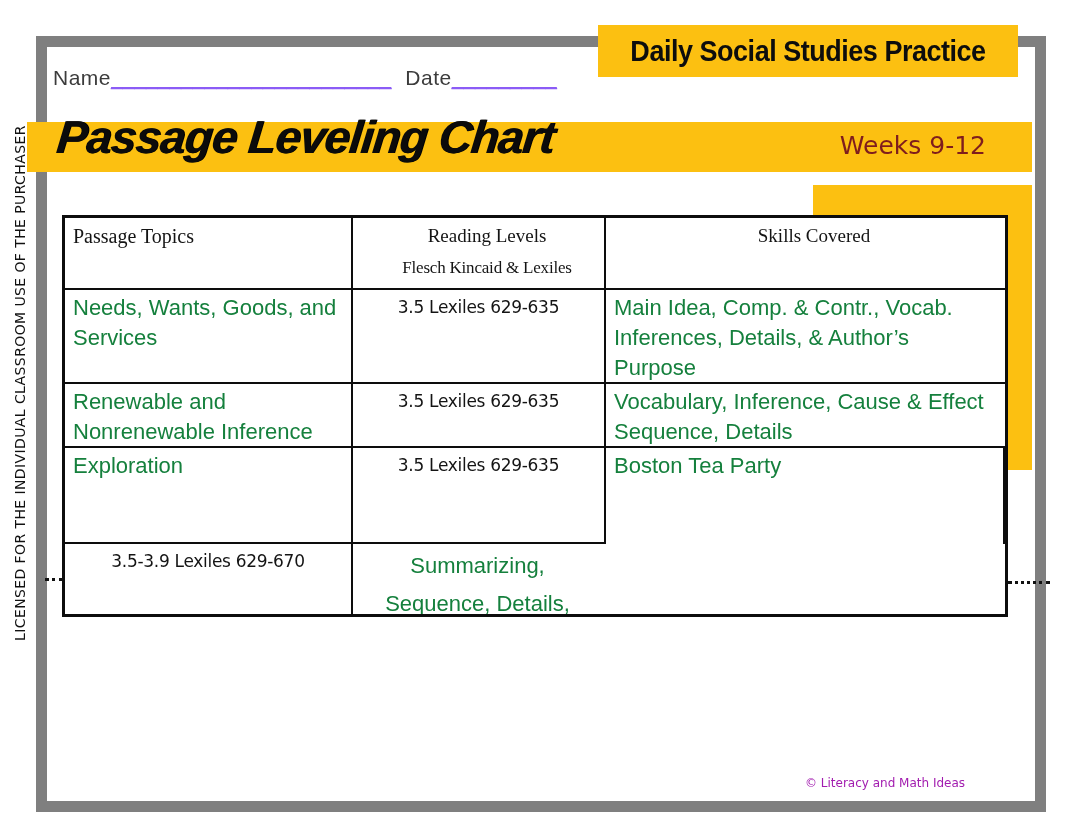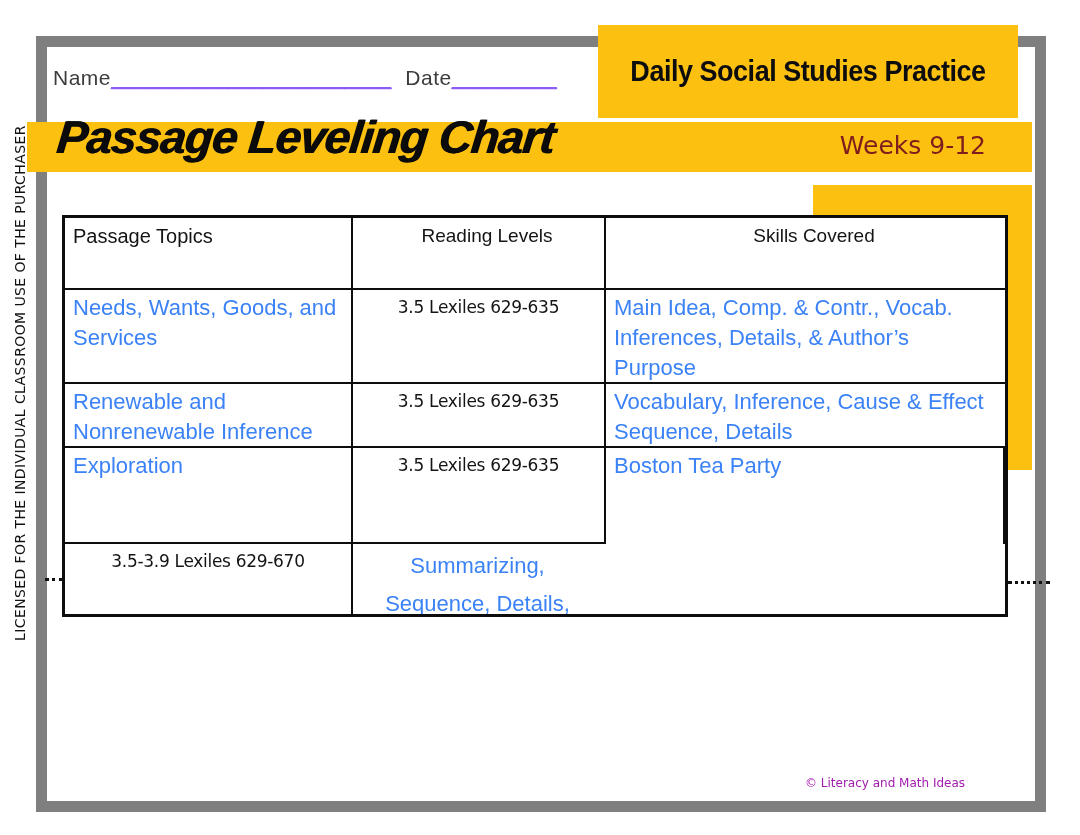--- a/index.html
+++ b/index.html
@@ -18,21 +18,21 @@
            writing-mode:vertical-rl;transform:rotate(180deg);
            display:flex;align-items:center;justify-content:center;
            font-family:"DejaVu Sans",sans-serif;font-size:14px;letter-spacing:.4px;
            white-space:nowrap;color:#111;}
 
   .name-line{position:absolute;left:53px;top:66px;font-size:21px;color:#3c3c3c;
              letter-spacing:.5px;white-space:nowrap;}
   .name-line .blank{color:#8b5cf6;letter-spacing:0;text-decoration:underline;}
   .name-line .gap{display:inline-block;width:14px;}
 
-  .brand-box{position:absolute;left:598px;top:25px;width:420px;height:93px;
+  .brand-box{position:absolute;left:598px;top:25px;width:420px;height:52px;
              background:var(--accent);display:flex;align-items:center;justify-content:center;}
   .brand-title{font-family:"Liberation Sans",sans-serif;font-weight:700;font-size:29px;
                letter-spacing:-.5px;transform:scaleX(.93);white-space:nowrap;color:#0d0d0d;}
 
   .title-banner{position:absolute;left:27px;top:122px;width:1005px;height:50px;
                 background:var(--accent);}
   .page-title{position:absolute;left:30px;top:-12px;
               font-family:"Liberation Sans",sans-serif;font-style:italic;font-weight:900;
               font-size:46px;letter-spacing:-1px;transform:skewX(-6deg);
               text-shadow:1px 0 0 #000;white-space:nowrap;color:#0b0b0b;}
@@ -43,26 +43,26 @@
                 background:var(--accent);}
 
   .chart-table{position:absolute;left:62px;top:215px;width:946px;height:402px;
                background:#fff;border:3px solid #0d0d0d;display:grid;
                grid-template-columns:288px 253px 1fr;
                grid-template-rows:72px 94px 64px 96px 1fr;}
   .cell{border-right:2px solid #0d0d0d;border-bottom:2px solid #0d0d0d;
         padding:3px 8px;overflow:hidden;}
   .cell.c3{border-right:none;}
   .cell.r5{border-bottom:none;}
-  .hand{font-family:Liberation Sans, sans-serif;}
+  .hand{font-family:Liberation Serif, serif;}
   .h-topic{font-size:20px;padding-top:7px;}
   .h-center{text-align:center;padding:7px 0 0 17px;}
   .h-main{font-size:19px;white-space:nowrap;}
   .h-sub{font-size:17px;margin-top:11px;white-space:nowrap;letter-spacing:-.2px;}
-  .topic,.skills{font-size:22px;line-height:30px;color:#3b82f6;padding-right:12px;}
+  .topic,.skills{font-size:22px;line-height:30px;color:#15803d;padding-right:12px;}
   .level{font-family:"DejaVu Sans",sans-serif;font-size:17px;text-align:center;
          padding-top:7px;letter-spacing:-.3px;white-space:nowrap;}
   .skills.wide-lines{line-height:38px;text-align:center;}
 
   .cut-left{position:absolute;left:45px;top:578px;width:18px;height:0;
             border-top:3px dotted #111;z-index:5;}
   .cut-right{position:absolute;left:1008px;top:581px;width:42px;height:0;
              border-top:3px dotted #111;z-index:5;}
 
   .footer{position:absolute;left:760px;top:776px;width:250px;text-align:center;
@@ -88,20 +88,21 @@
 <div class="title-banner">
   <div class="page-title">Passage Leveling Chart</div>
   <div class="weeks">Weeks 9-12</div>
 </div>
 
 <div class="chart-table">
 
   <div class="cell c1 r1 hand h-topic">Passage Topics</div>
   <div class="cell c2 r1 hand h-center">
     <div class="h-main">Reading Levels</div>
+    <div class="h-sub">Flesch Kincaid &amp; Lexiles</div>
   </div>
   <div class="cell c3 r1 hand h-center h-main">Skills Covered</div>
 
   <div class="cell c1 r2 topic">Needs, Wants, Goods, and Services</div>
   <div class="cell c2 r2 level">3.5 Lexiles 629-635</div>
   <div class="cell c3 r2 skills">Main Idea, Comp. &amp; Contr., Vocab. Inferences, Details, &amp; Author’s Purpose</div>
 
   <div class="cell c1 r3 topic">Renewable and Nonrenewable Inference</div>
   <div class="cell c2 r3 level">3.5 Lexiles 629-635</div>
   <div class="cell c3 r3 skills">Vocabulary, Inference, Cause &amp; Effect Sequence, Details</div>

